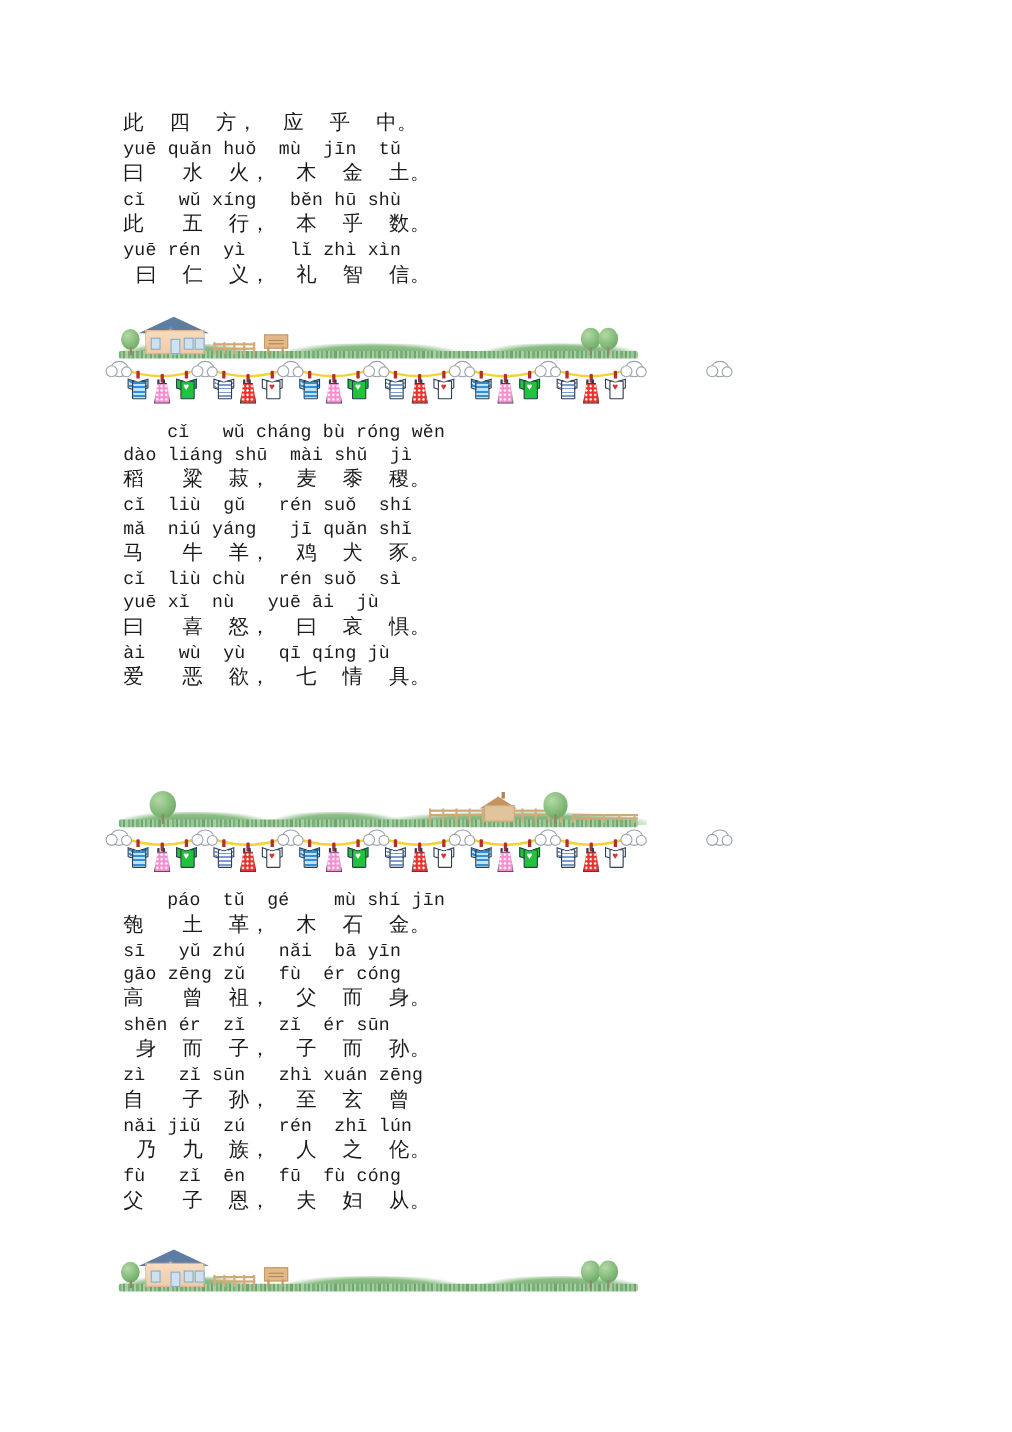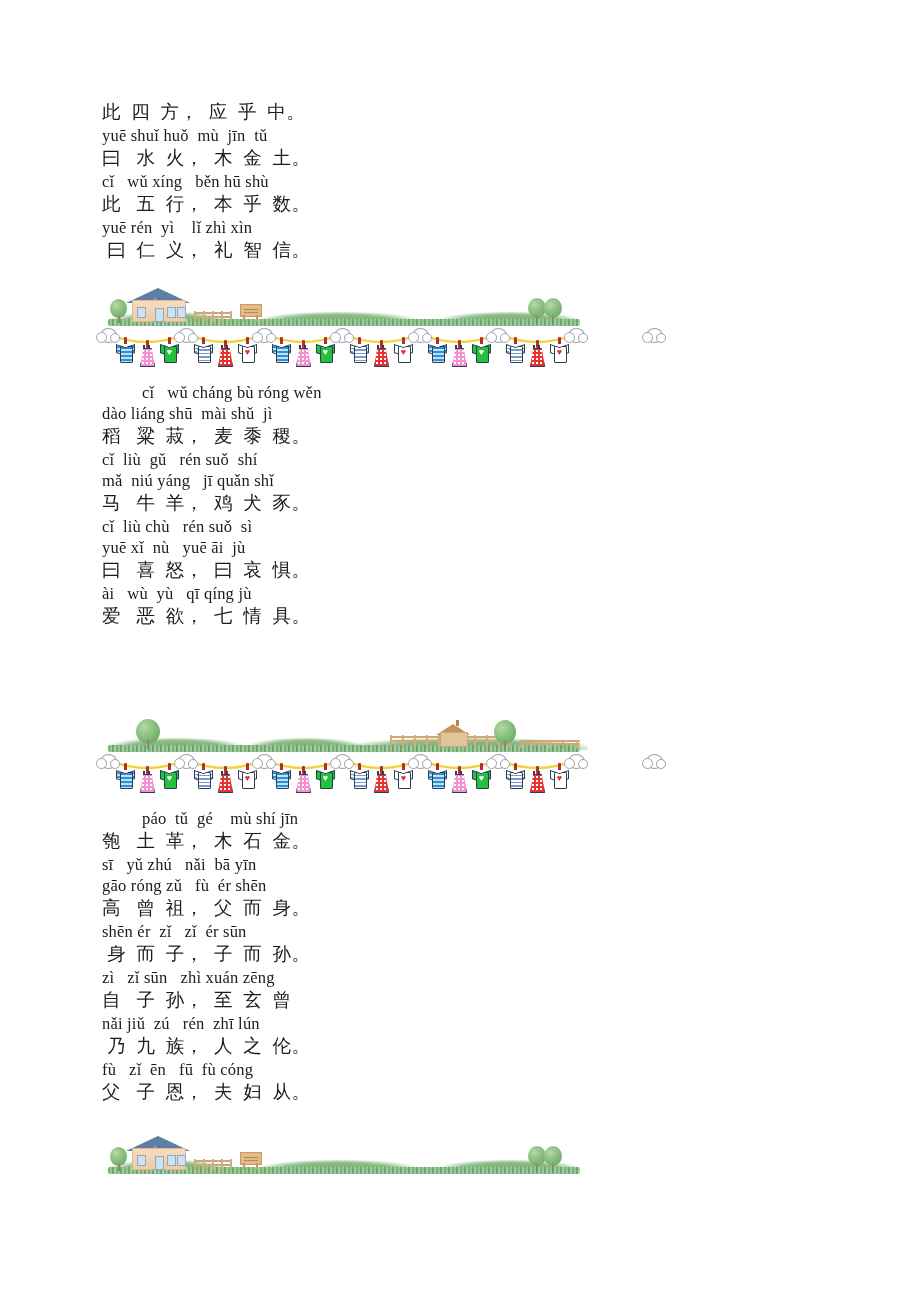--- a/index.html
+++ b/index.html
@@ -29,22 +29,23 @@
     color: #e8eaec;
     user-select: none;
     pointer-events: none;
     z-index: 5;
     white-space: nowrap;
   }
 
   
   .verse-block {
     position: absolute;
-    left: 102px;
+    left: 112px;
     z-index: 10;
+    font-family: Liberation Mono, monospace;
   }
   .line {
     white-space: pre;
     color: #1b1b1b;
   }
   .line.pinyin {
     font-size: 16.5px;
     line-height: 21px;
     letter-spacing: 0.2px;
   }
@@ -294,21 +295,21 @@
   .c-white { background: #ffffff; }
 </style>
 </head>
 <body>
 
 <div class="page">
 
 
   <div class="verse-block" id="block-1" style="top:100px;">
       <div class="line hanzi">此  四  方，  应  乎  中。</div>
-      <div class="line pinyin">yuē shuǐ huǒ  mù  jīn  tǔ</div>
+      <div class="line pinyin">yuē quǎn huǒ  mù  jīn  tǔ</div>
       <div class="line hanzi">曰   水  火，  木  金  土。</div>
       <div class="line pinyin">cǐ   wǔ xíng   běn hū shù</div>
       <div class="line hanzi">此   五  行，  本  乎  数。</div>
       <div class="line pinyin">yuē rén  yì    lǐ zhì xìn</div>
       <div class="line hanzi"> 曰  仁  义，  礼  智  信。</div>
     </div>
 
   <div class="divider" style="top:280px;">
     <div class="landscape">
       <div class="grass-mound" style="left:0px;  width:120px;"></div>
@@ -773,21 +774,21 @@
             <span class="heart">♥</span>
           </div>
         </div>
       </div>
   </div>
 
   <div class="verse-block" id="block-3" style="top:808px;">
       <div class="line pinyin" style="padding-left: 40px;">páo  tǔ  gé    mù shí jīn</div>
       <div class="line hanzi">匏   土  革，  木  石  金。</div>
       <div class="line pinyin">sī   yǔ zhú   nǎi  bā yīn</div>
-      <div class="line pinyin">gāo róng zǔ   fù  ér shēn</div>
+      <div class="line pinyin">gāo zēng zǔ   fù  ér cóng</div>
       <div class="line hanzi">高   曾  祖，  父  而  身。</div>
       <div class="line pinyin">shēn ér  zǐ   zǐ  ér sūn</div>
       <div class="line hanzi"> 身  而  子，  子  而  孙。</div>
       <div class="line pinyin">zì   zǐ sūn   zhì xuán zēng</div>
       <div class="line hanzi">自   子  孙，  至  玄  曾</div>
       <div class="line pinyin">nǎi jiǔ  zú   rén  zhī lún</div>
       <div class="line hanzi"> 乃  九  族，  人  之  伦。</div>
       <div class="line pinyin">fù   zǐ  ēn   fū  fù cóng</div>
       <div class="line hanzi">父   子  恩，  夫  妇  从。</div>
     </div>

